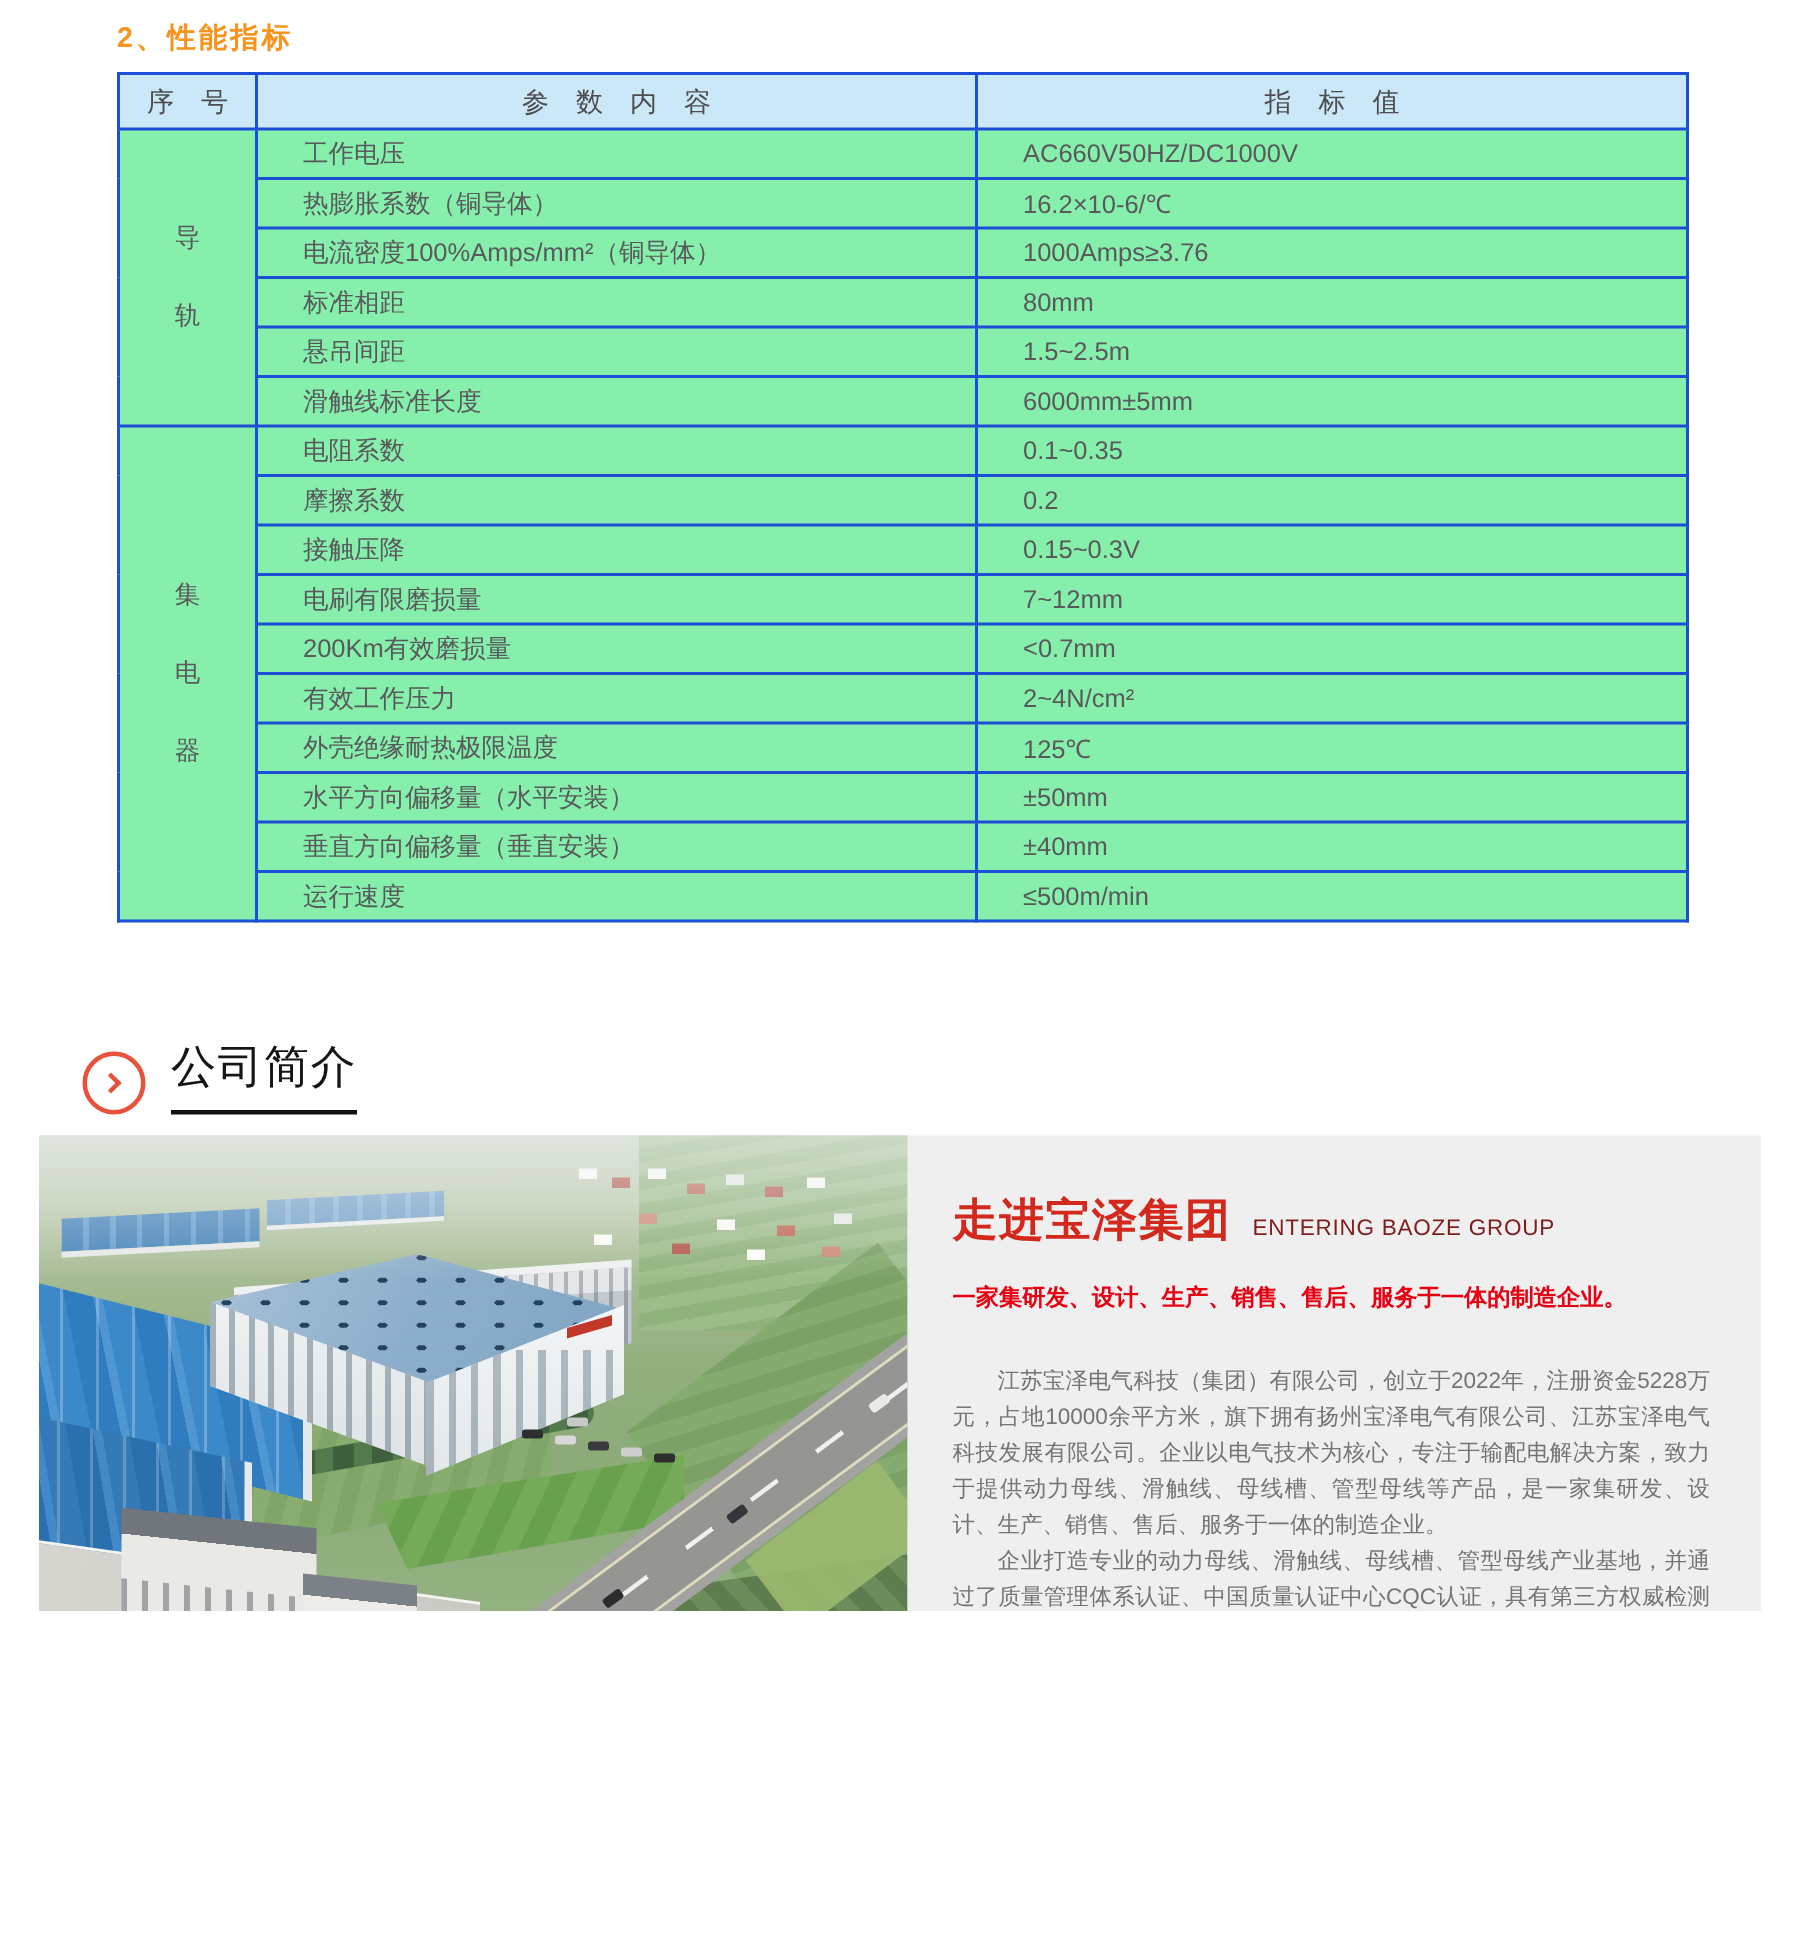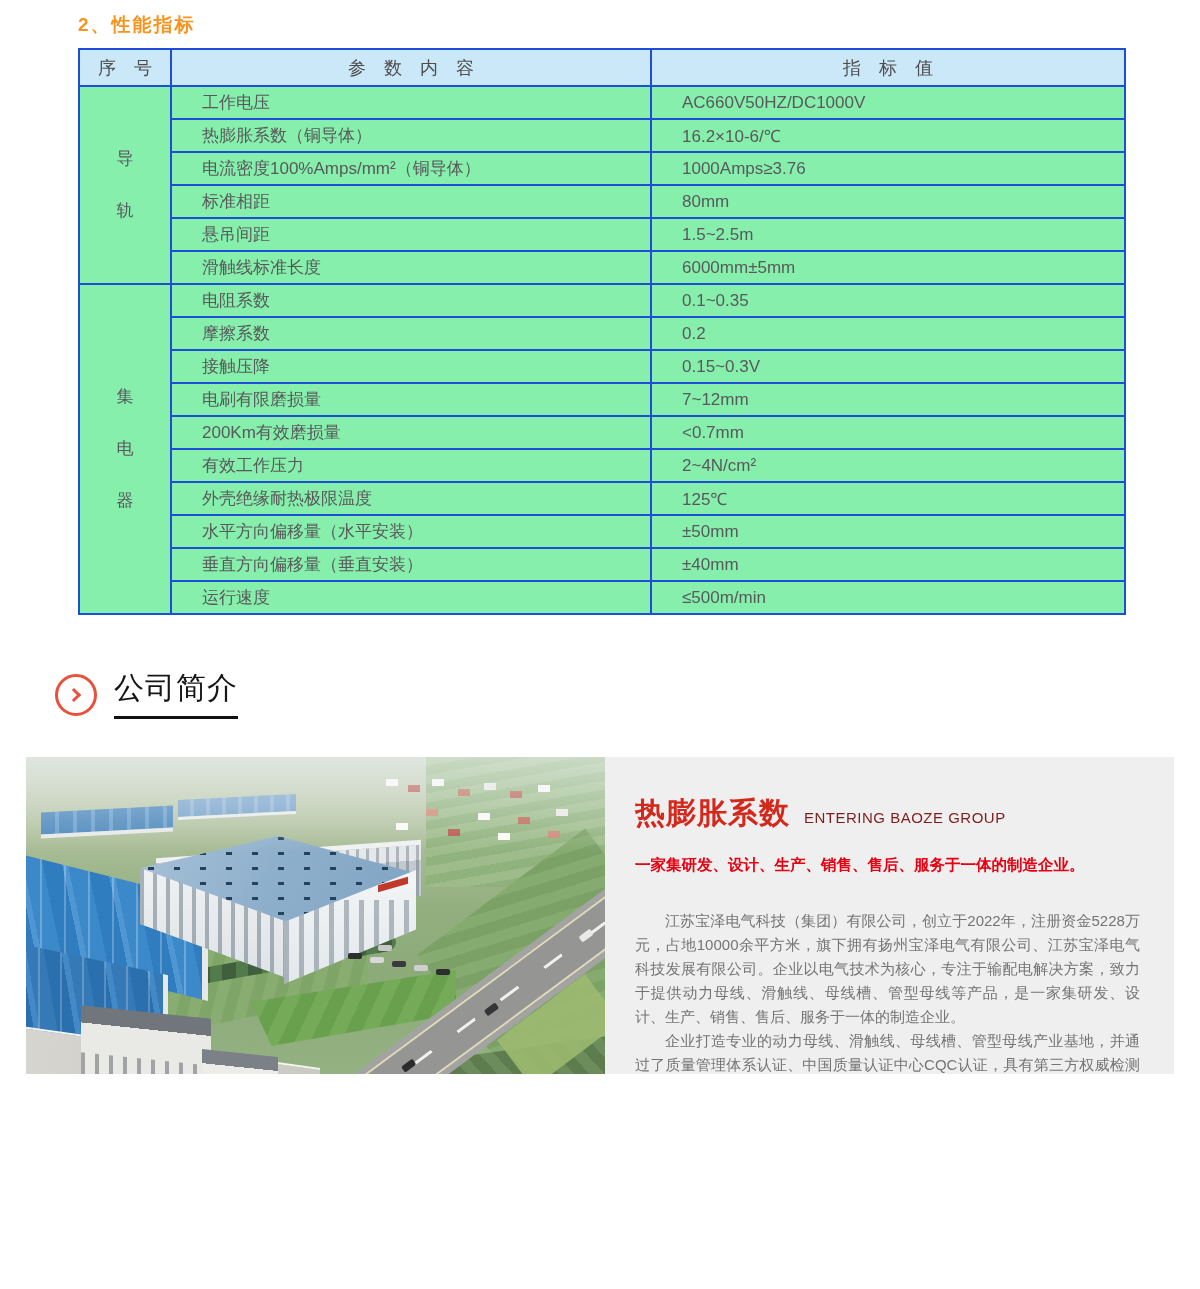--- a/index.html
+++ b/index.html
@@ -30,21 +30,21 @@
   table.spec td { height:33px; font-size:17px; color:#58595b; background:#86efac; }
   td.param-cell { padding-left:30px; }
   td.value-cell { padding-left:30px; }
   td.group-cell {
     text-align:center; vertical-align:middle; font-size:18px; color:#4d4d4f;
   }
   td.group-cell div { line-height:18px; }
   td.group-cell div + div { margin-top:34px; }
 
   
-  .sec-head { position:absolute; left:55px; display:flex; align-items:center; }
+  .sec-head { position:absolute; left:55px; display:flex; align-items:flex-end;margin-top:24px; }
   .sec-icon {
     width:42px; height:42px; border:3px solid #E8513B; border-radius:50%;
     position:relative; margin-top:2px; flex:0 0 auto;
   }
   .sec-icon .chev {
     position:absolute; left:11px; top:13px; width:10px; height:10px;
     border-top:3px solid #E8513B; border-right:3px solid #E8513B;
     transform:rotate(45deg);
   }
   .sec-title {
@@ -302,21 +302,21 @@
     <div class="ph-roof"></div>
     <div class="ph-wallL"></div>
     <div class="ph-wallR"></div>
     <div class="ph-logo"></div>
     <div class="ph-parking"></div>
     <div class="ph-haze"></div>
   </div>
 
   <div class="intro-panel">
     <div class="intro-title-row">
-      <span class="intro-title-cn">热膨胀系数</span>
+      <span class="intro-title-cn">走进宝泽集团</span>
       <span class="intro-title-en">ENTERING BAOZE GROUP</span>
     </div>
     <div class="intro-slogan">一家集研发、设计、生产、销售、售后、服务于一体的制造企业。</div>
     <div class="intro-body">
       <p>江苏宝泽电气科技（集团）有限公司，创立于2022年，注册资金5228万元，占地10000余平方米，旗下拥有扬州宝泽电气有限公司、江苏宝泽电气科技发展有限公司。企业以电气技术为核心，专注于输配电解决方案，致力于提供动力母线、滑触线、母线槽、管型母线等产品，是一家集研发、设计、生产、销售、售后、服务于一体的制造企业。</p>
       <p>企业打造专业的动力母线、滑触线、母线槽、管型母线产业基地，并通过了质量管理体系认证、中国质量认证中心CQC认证，具有第三方权威检测机构颁发的CQC产品认证型式试验报告，成为中国东部专业制造商。企业构建了完善的产品研发体系，实施专业化、综合性、一站式的产品服务模式，打造国际化的服务体系、优秀的整合能力、精湛制造技艺，扩展专业影响力，树立业内良好口碑，引领行业发展。</p>
     </div>
   </div>
 
 

